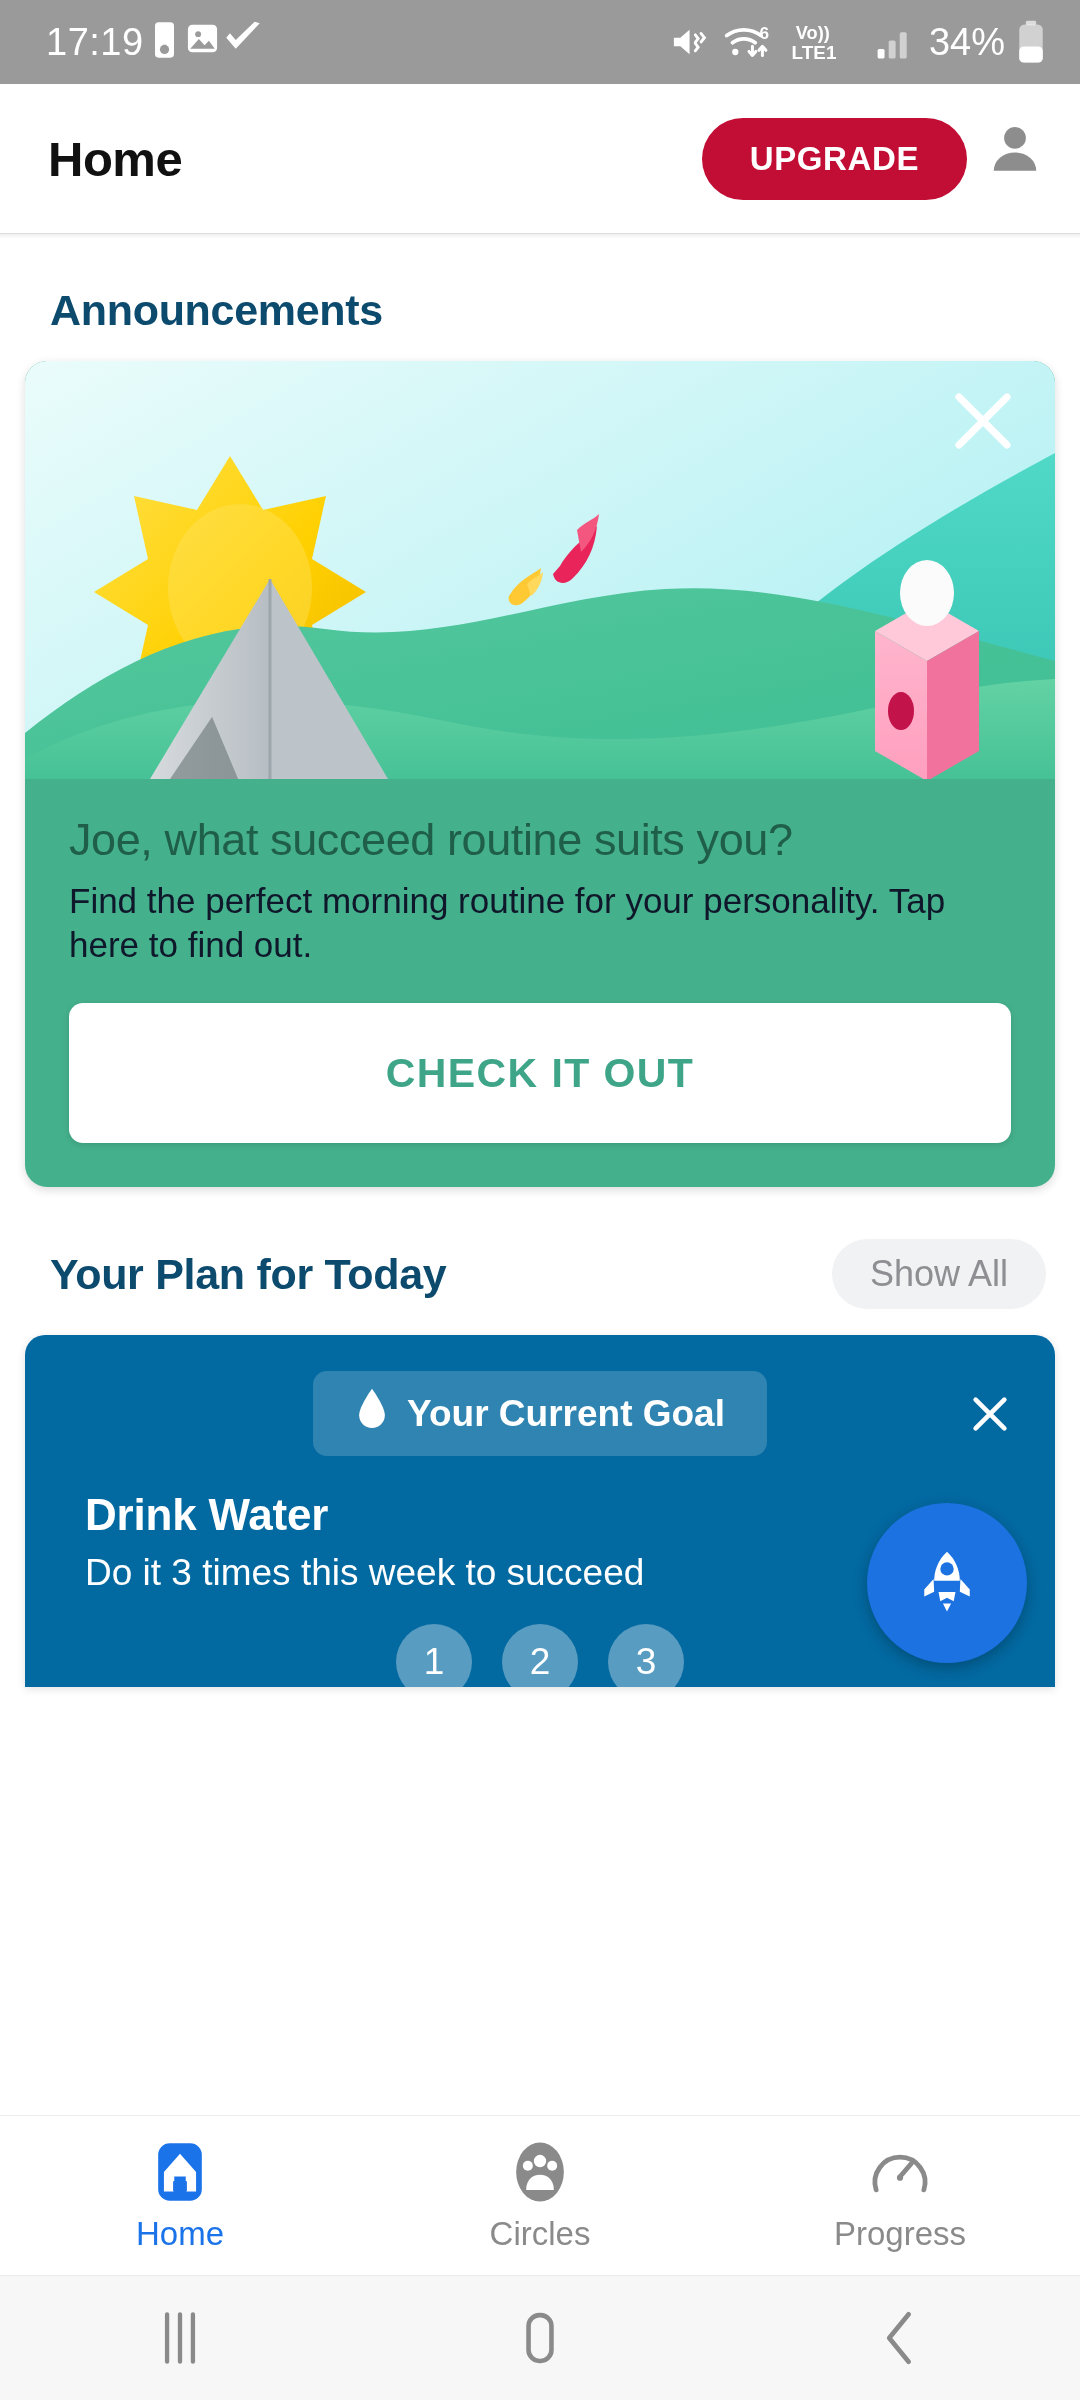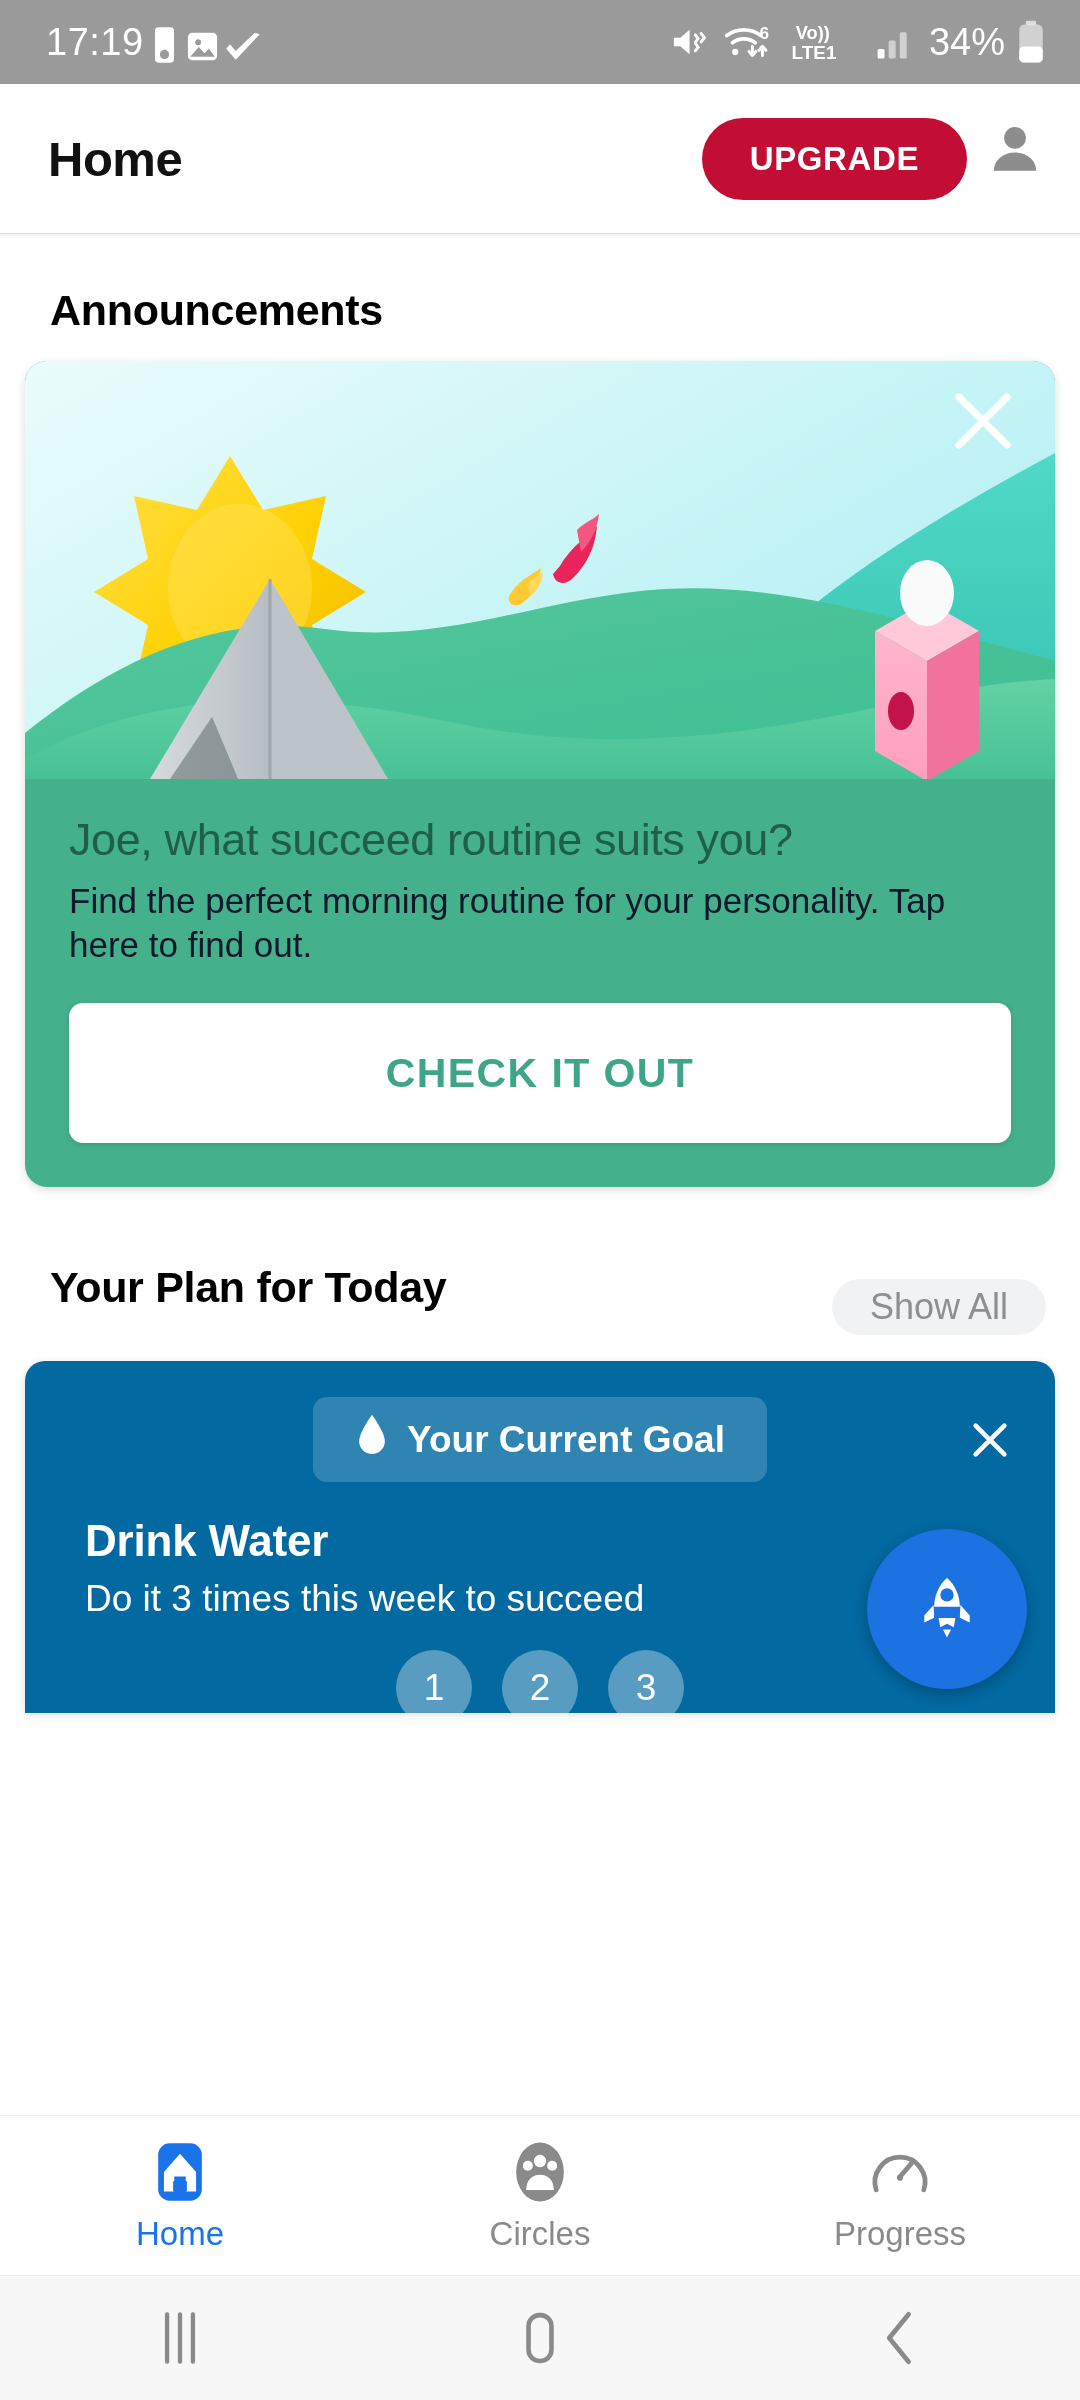--- a/index.html
+++ b/index.html
@@ -12,21 +12,21 @@
   }
 
   
   .statusbar{
     height:84px; width:100%;
     background:#9a9a9a;
     display:flex; align-items:center; justify-content:space-between;
     padding:0 34px 0 46px;
     color:#ffffff;
   }
-  .sb-left{ display:flex; align-items:flex-end; gap:4px; }
+  .sb-left{ display:flex; align-items:flex-start; gap:4px; }
   .sb-time{ font-size:38px; letter-spacing:.5px; }
   .sb-right{ display:flex; align-items:center; gap:11px; }
   .sb-pct{ font-size:38px; }
   .ic{ display:inline-flex; align-items:center; justify-content:center; }
 
   
   .appbar{
     height:150px; background:#ffffff;
     display:flex; align-items:center; justify-content:space-between;
     padding:0 34px 0 48px;
@@ -43,32 +43,32 @@
     background:#C20E35; color:#fff; border:none;
     font-size:33px; font-weight:700; letter-spacing:.6px;
     padding:0 48px; height:82px; border-radius:41px;
     font-family:"Liberation Sans", sans-serif; cursor:pointer;
   }
   .profile-icon{ width:62px; height:62px; display:flex; align-items:center; justify-content:center; }
 
   
   .content{ padding:0; background:#fff; }
   .section-title{
-    font-size:43px; font-weight:700; color:#000000;
+    font-size:43px; font-weight:700; color:#0c4a6e;
     padding:52px 0 26px 50px; letter-spacing:-.3px;
   }
   .section-head{
     display:flex; align-items:center; justify-content:space-between;
     padding:52px 34px 26px 50px;
   }
   .section-head .section-title{ padding:0; }
   .show-all{
     background:#f1f2f4; color:#8e8e93; border:none;
-    font-size:36px; padding:0 38px; height:56px; border-radius:35px;
-    font-family:"Liberation Sans", sans-serif; cursor:pointer;margin-top:40px;
+    font-size:36px; padding:0 38px; height:70px; border-radius:35px;
+    font-family:"Liberation Sans", sans-serif; cursor:pointer;
   }
 
   
   .announce-card{
     margin:0 25px; border-radius:22px; overflow:hidden;
     background:#45B08C; position:relative;
     box-shadow:0 3px 10px rgba(0,0,0,.14);
   }
   .hero{
     position:relative; height:418px; width:100%;

